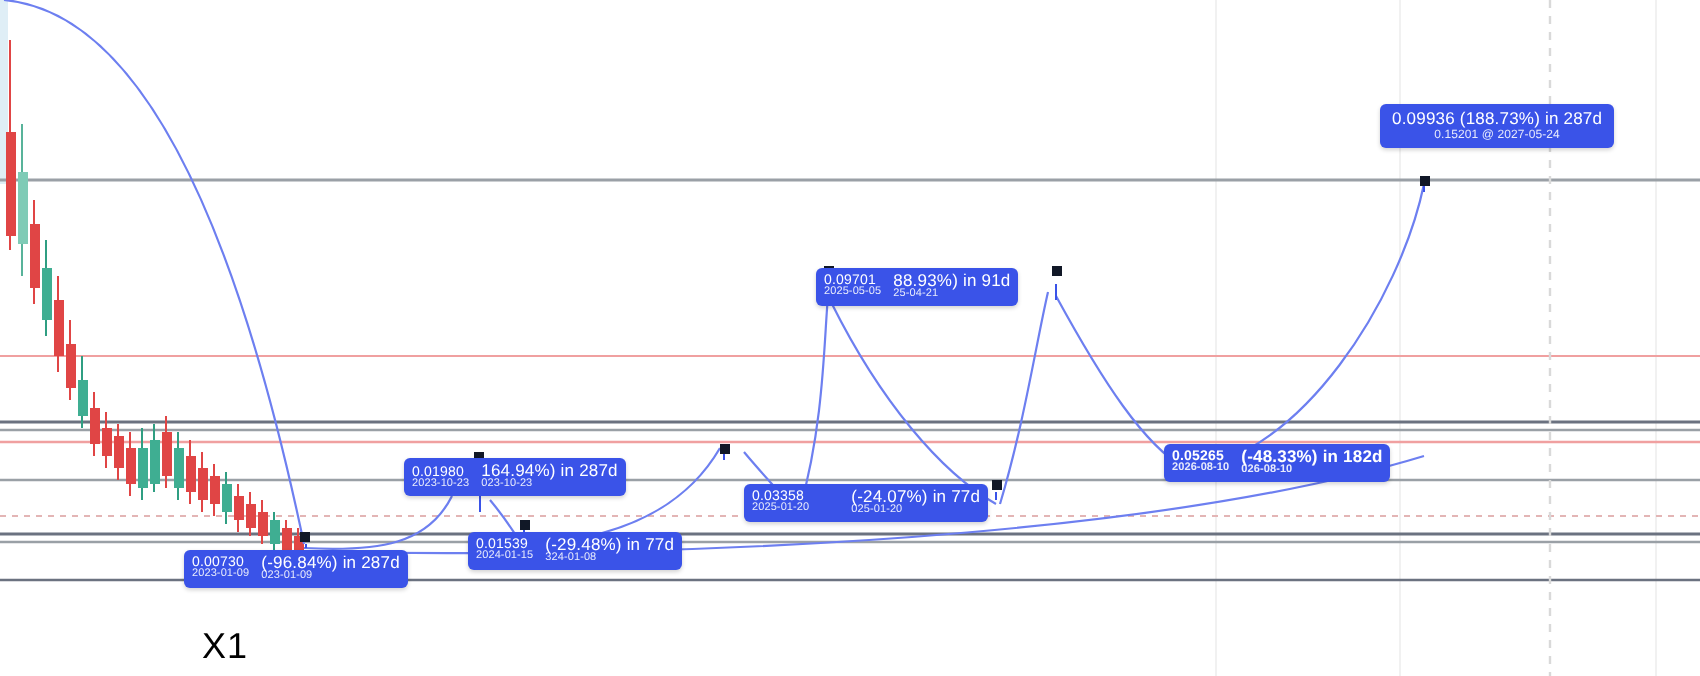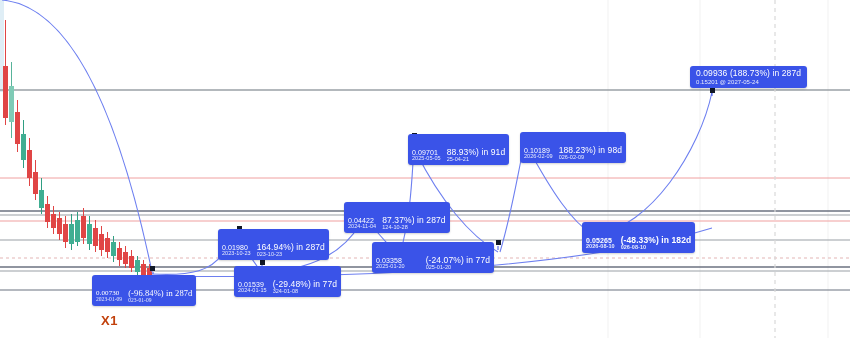--- a/index.html
+++ b/index.html
@@ -13,21 +13,21 @@
   
   .layer{position:absolute;left:0;top:0;width:850px;height:338px;}
   svg.layer{overflow:visible;}
 
   
   .tip{
     position:absolute;
     background:#3a53e8;
     color:#ffffff;
     border-radius:3px;
-    padding:14px 4px 2px 4px;
+    padding:2px 4px 2px 4px;
     display:flex;
     align-items:center;
     gap:6px;
     white-space:nowrap;
     box-shadow:0 1px 2px rgba(0,0,0,.18);
     line-height:1.05;
   }
   .tip .col{display:flex;flex-direction:column;justify-content:center;}
   .tip .price{font-size:7px;letter-spacing:.1px;}
   .tip .date{font-size:5.5px;opacity:.88;letter-spacing:.05px;}
@@ -39,23 +39,23 @@
   .tip.big{flex-direction:column;align-items:flex-start;gap:1px;padding:3px 6px;}
   .tip.big .pct{font-size:8.5px;}
   .tip.big .date2{font-size:6px;}
 
   
   .anchor{position:absolute;width:5px;height:5px;background:#111827;}
 
   
   .xmark{
     position:absolute;
-    color:#c2410c;
-    font-size:13px;
-    font-weight:700;
+    color:#000000;
+    font-size:18px;
+    font-weight:400;
     letter-spacing:.5px;
   }
 </style>
 </head>
 <body>
 
 <div id="stage">
 
   <svg class="layer" width="850" height="338" viewBox="0 0 850 338">
 
@@ -233,70 +233,50 @@
   <div class="anchor" style="left:237px;top:226px;"></div>
   <div class="anchor" style="left:260px;top:260px;"></div>
   <div class="anchor" style="left:360px;top:222px;"></div>
   <div class="anchor" style="left:396px;top:243px;"></div>
   <div class="anchor" style="left:412px;top:133px;"></div>
   <div class="anchor" style="left:496px;top:240px;"></div>
   <div class="anchor" style="left:526px;top:133px;"></div>
   <div class="anchor" style="left:590px;top:226px;"></div>
   <div class="anchor" style="left:710px;top:88px;"></div>
 
-  <div class="tip big" style="left:690px;top:66px;">
+  <div class="tip big" style="left:690px;top:52px;align-items:center;">
     <div class="pct">0.09936 (188.73%) in 287d</div>
     <div class="date2">0.15201 @ 2027-05-24</div>
   </div>
 
   <div class="tip" style="left:408px;top:134px;">
     <div class="col">
       <div class="price">0.09701</div>
       <div class="date">2025-05-05</div>
     </div>
     <div class="pctwrap">
       <div class="pct">88.93%) in 91d</div>
       <div class="date2">25-04-21</div>
     </div>
   </div>
 
-  <div class="tip" style="left:520px;top:132px;">
-    <div class="col">
-      <div class="price">0.10189</div>
-      <div class="date">2026-02-09</div>
-    </div>
-    <div class="pctwrap">
-      <div class="pct">188.23%) in 98d</div>
-      <div class="date2">026-02-09</div>
-    </div>
-  </div>
-
-  <div class="tip" style="left:344px;top:202px;">
-    <div class="col">
-      <div class="price">0.04422</div>
-      <div class="date">2024-11-04</div>
-    </div>
-    <div class="pctwrap">
-      <div class="pct">87.37%) in 287d</div>
-      <div class="date2">124-10-28</div>
-    </div>
-  </div>
+
 
   <div class="tip" style="left:582px;top:222px;font-weight:bold;">
     <div class="col">
       <div class="price">0.05265</div>
       <div class="date">2026-08-10</div>
     </div>
     <div class="pctwrap">
       <div class="pct">(-48.33%) in 182d</div>
       <div class="date2">026-08-10</div>
     </div>
   </div>
 
-  <div class="tip" style="left:218px;top:229px;">
+  <div class="tip" style="left:202px;top:229px;align-items:flex-end;">
     <div class="col">
       <div class="price">0.01980</div>
       <div class="date">2023-10-23</div>
     </div>
     <div class="pctwrap">
       <div class="pct">164.94%) in 287d</div>
       <div class="date2">023-10-23</div>
     </div>
   </div>
 
@@ -316,21 +296,21 @@
     <div class="col">
       <div class="price">0.01539</div>
       <div class="date">2024-01-15</div>
     </div>
     <div class="pctwrap">
       <div class="pct">(-29.48%) in 77d</div>
       <div class="date2">324-01-08</div>
     </div>
   </div>
 
-  <div class="tip" style="left:92px;top:275px;font-family:Liberation Serif, serif;">
+  <div class="tip" style="left:92px;top:275px;">
     <div class="col">
       <div class="price">0.00730</div>
       <div class="date">2023-01-09</div>
     </div>
     <div class="pctwrap">
       <div class="pct">(-96.84%) in 287d</div>
       <div class="date2">023-01-09</div>
     </div>
   </div>
 

